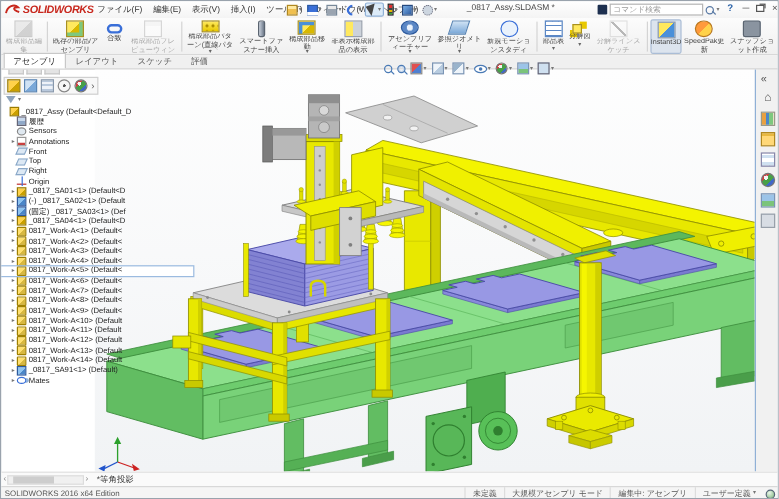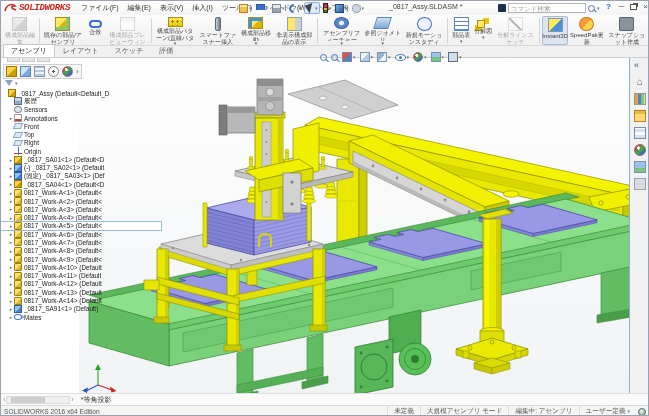--- a/index.html
+++ b/index.html
@@ -2,21 +2,21 @@
 <html><head>
 <meta charset="utf-8">
 <style>
   html,body{margin:0;padding:0;background:#dfe3e8;}
   *{box-sizing:border-box;font-family:"Liberation Sans","DejaVu Sans",sans-serif;}
   #stage{position:relative;width:649px;height:416px;background:#fff;border:1px solid #9aa3ad;overflow:hidden;}
 
   
   #titlebar{position:absolute;left:0;top:0;width:649px;height:14px;background:linear-gradient(#ffffff,#f4f4f4);}
   #logo{position:absolute;left:3px;top:1px;height:12px;display:flex;align-items:center;gap:2px;}
-  #logo .brand{font-size:9px;font-weight:bold;font-style:italic;color:#c8281e;letter-spacing:-.3px;font-family:Liberation Mono, monospace;}
+  #logo .brand{font-size:9px;font-weight:bold;font-style:italic;color:#c8281e;letter-spacing:-.3px;}
   #menubar{position:absolute;left:80px;top:0;height:14px;display:flex;align-items:center;gap:9px;}
   .menu-item{font-size:7px;color:#333;white-space:nowrap;}
   #quickaccess{position:absolute;left:237px;top:1px;height:12px;display:flex;align-items:center;gap:2px;}
   .qa-btn{display:flex;align-items:center;gap:1px;padding:0 1px;height:12px;}
   .qa-boxed{border:1px solid #8fb0d6;background:#dcebf8;border-radius:2px;}
   .qi{display:inline-block;width:9px;height:9px;}
   .dd{font-size:5px;color:#777;line-height:5px;}
   #wintitle{position:absolute;left:388px;top:2px;font-size:7px;color:#444;white-space:nowrap;}
   #searchwrap{position:absolute;left:497px;top:2px;display:flex;align-items:center;gap:2px;}
   #search-chip{width:8px;height:8px;background:#1d2f4f;border-radius:1px;}

